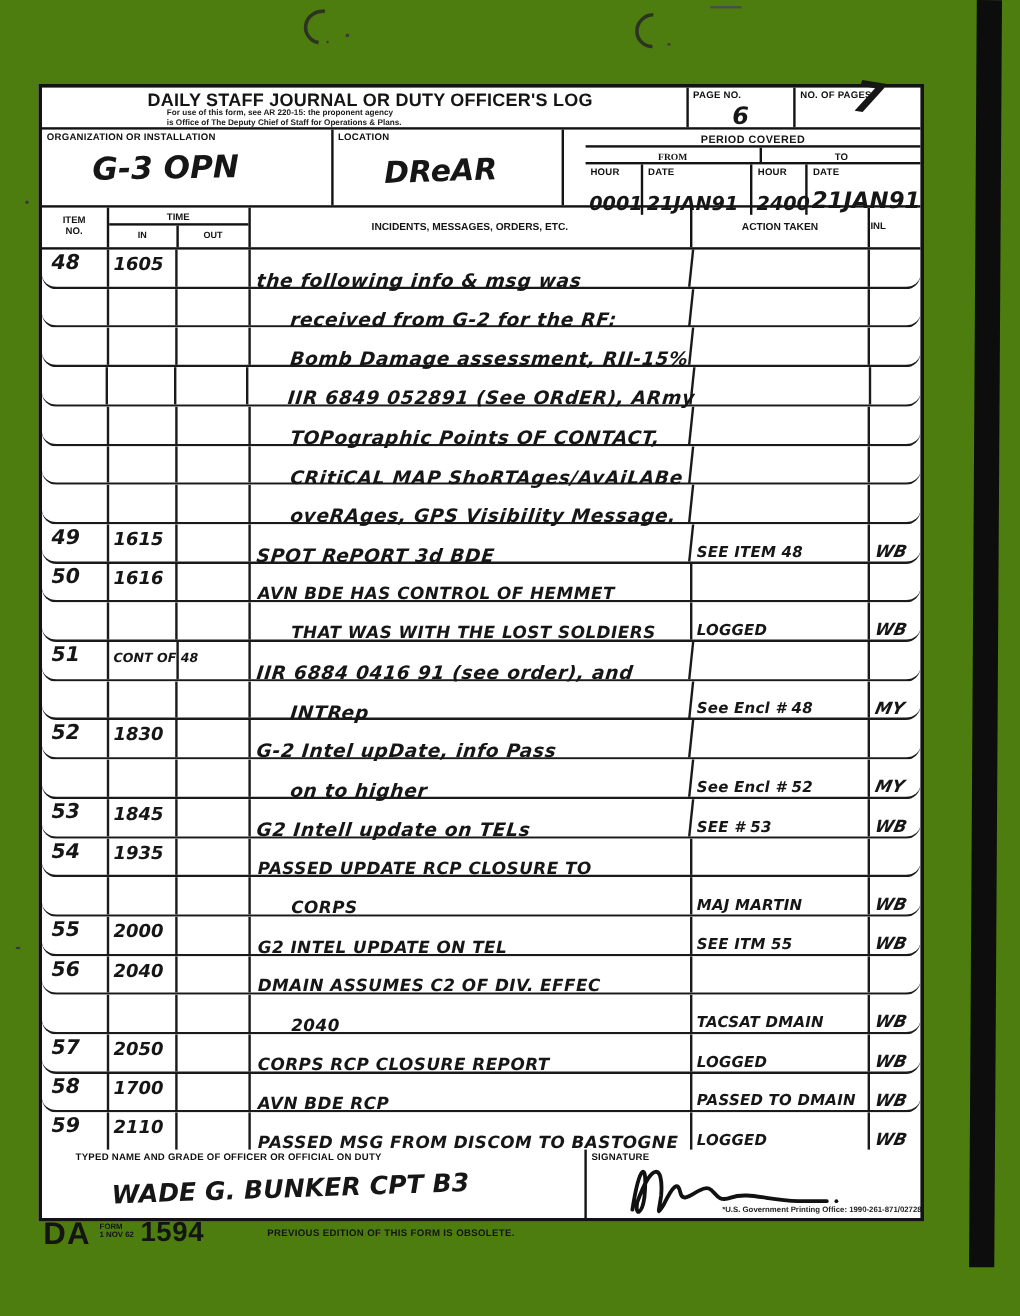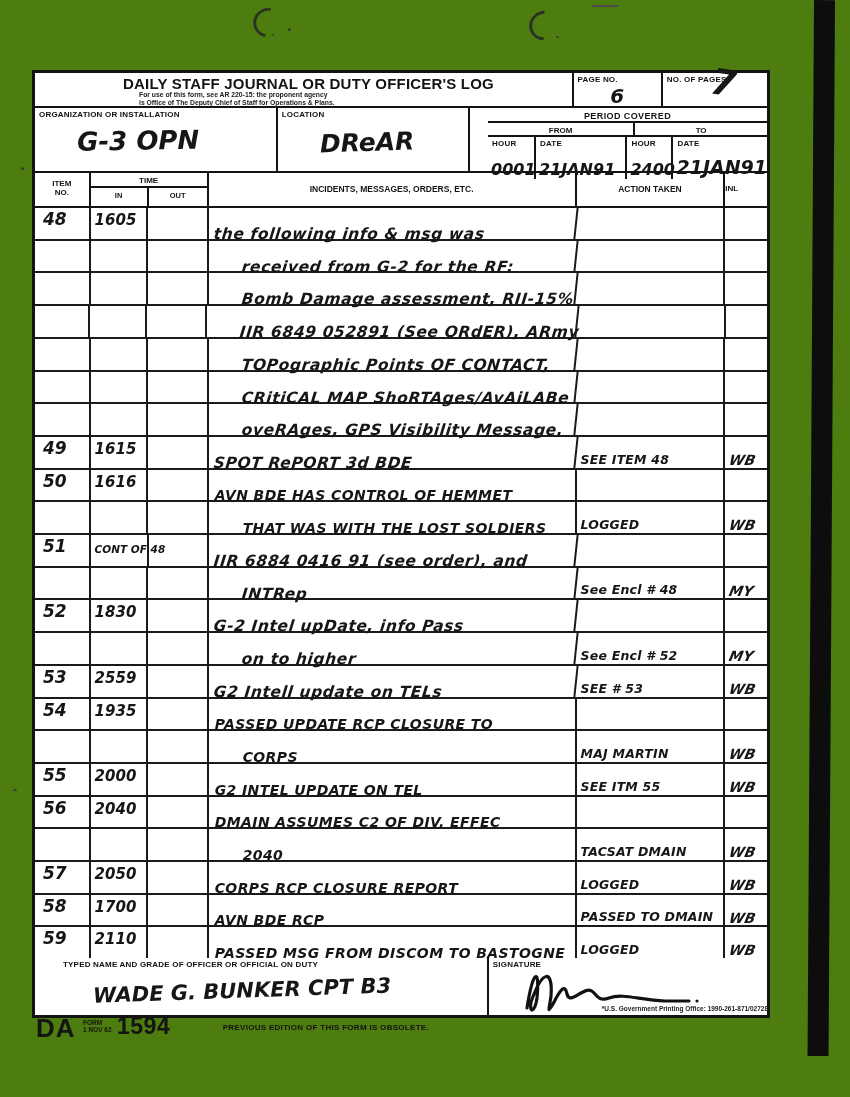--- a/index.html
+++ b/index.html
@@ -40,21 +40,21 @@
   .info-band { height:65px; }
   .c-org { width:246px; }
   .org-val { font-size:26px; font-weight:bold; margin:6px 0 0 42px; transform:rotate(-1deg); }
   .c-loc { width:195px; }
   .loc-val { font-size:25px; font-weight:bold; margin:8px 0 0 42px; transform:rotate(-2deg); }
   .c-period { width:297px; display:flex; flex-direction:column;padding-left:18px; }
   .pc-label { height:16px; text-align:center; font-size:9px; font-weight:bold; letter-spacing:.4px;
     border-bottom:2px solid #131313; padding-top:3px; }
   .fromto { display:flex; height:15px; border-bottom:2px solid #131313; }
   .fromto > div { font-size:8px; font-weight:bold; text-align:center; padding-top:3px; }
-  .ft-from { width:164px; border-right:2px solid #131313; }
+  .ft-from { width:164px; border-right:2px solid #131313;font-family:Liberation Serif, serif; }
   .ft-to { width:147px; }
   .hd-row { display:flex; flex:1; }
   .hd-cell { border-right:2px solid #131313; position:relative; }
   .hd-cell:last-child { border-right:none; }
   .hd-h1 { width:48px; } .hd-d1 { width:102px; border-right-width:2px; }
   .hd-h2 { width:46px; } .hd-d2 { width:101px; }
   .hd-val { font-size:16px; font-weight:bold; margin:12px 0 0 3px; white-space:nowrap; }
 
   
   .jhead { height:35px; font-weight:bold; }
@@ -64,21 +64,21 @@
   .inout { display:flex; flex:1; }
   .inout > div { font-size:7.5px; text-align:center; padding-top:3px; }
   .io-in { width:58px; border-right:2px solid #131313; }
   .io-out { flex:1; }
   .h-inc { width:371px; text-align:center; font-size:8.5px; padding-top:11px; }
   .h-act { width:150px; text-align:center; font-size:8.5px; padding-top:11px; }
   .h-inl { width:42px; text-align:left; font-size:8px; padding-top:11px; }
 
   
   .jrows { height:750px; display:flex; flex-direction:column; }
-  .jrow { flex:1; display:flex; border-bottom:2px solid #1a1a1a; }
+  .jrow { flex:1; display:flex; border-bottom:2px solid #1a1a1a;border-radius:12px; }
   .jrow:last-child { border-bottom:none; }
   .c { border-right:2px solid #1a1a1a; overflow:visible; }
   .c:last-child { border-right:none; }
   .c-item { width:56px; font-size:17px; font-weight:bold; padding:1px 0 0 8px; }
   .c-in { width:58px; font-size:15px; font-weight:bold; padding:3px 0 0 4px; white-space:nowrap; z-index:2; }
   .c-out { width:61px; font-size:15px; padding:3px 0 0 4px; }
   .c-inc { width:371px; font-size:14px; font-weight:bold; letter-spacing:.4px; display:flex; align-items:flex-end;
     padding:0 0 0 6px; line-height:15px; white-space:nowrap; }
   .c-inc > span { margin-bottom:-3px; }
   .c-inc.script { font-size:15.5px; transform:skewX(-6deg); letter-spacing:.6px; }
@@ -347,21 +347,21 @@
     <div class="c c-out hw"></div>
     <div class="c c-inc hw cont script">
             <span>on to higher</span>
           </div>
     <div class="c c-act hw">See Encl # 52</div>
     <div class="c c-inl hw">MY</div>
   </div>
 
   <div class="jrow">
     <div class="c c-item hw">53</div>
-    <div class="c c-in hw">2559</div>
+    <div class="c c-in hw">1845</div>
     <div class="c c-out hw"></div>
     <div class="c c-inc hw script">
             <span>G2 Intell update on TELs</span>
           </div>
     <div class="c c-act hw">SEE # 53</div>
     <div class="c c-inl hw">WB</div>
   </div>
 
   <div class="jrow">
     <div class="c c-item hw">54</div>

